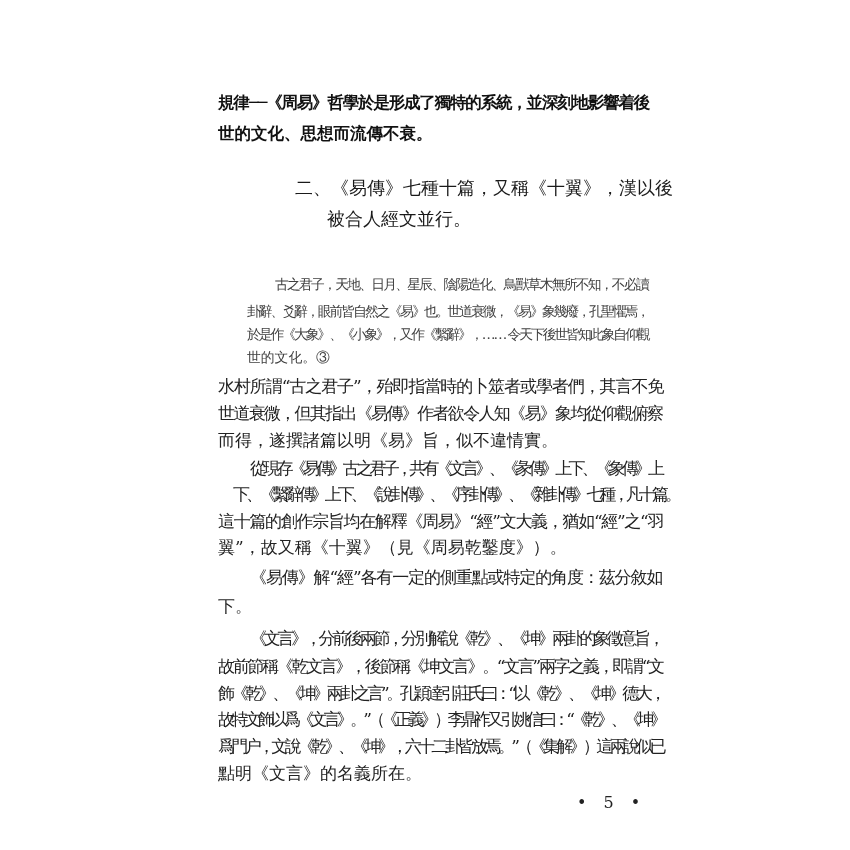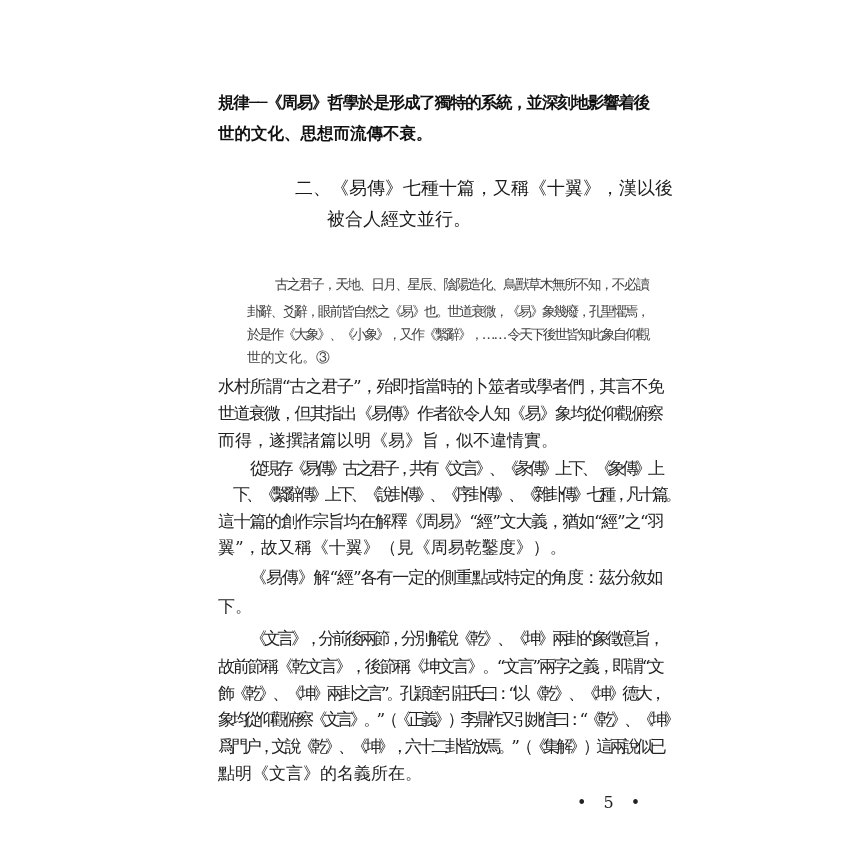--- a/index.html
+++ b/index.html
@@ -90,20 +90,20 @@
 
   <div>
     <div class="line body-text" style="left: 250px; top: 566px; letter-spacing: -1.11538px;">《易傳》解“經”各有一定的側重點或特定的角度：茲分敘如</div>
     <div class="line body-text" style="left:218px; top:595px;">下。</div>
   </div>
 
   <div>
     <div class="line body-text" style="left: 250px; top: 627px; letter-spacing: -3.27586px;">《文言》，分前後兩節，分別解說《乾》、《坤》兩卦的象徵意旨，</div>
     <div class="line body-text" style="left: 218px; top: 655px; letter-spacing: -2.32258px;">故前節稱《乾文言》，後節稱《坤文言》。“文言”兩字之義，即謂“文</div>
     <div class="line body-text" style="left: 218px; top: 682px; letter-spacing: -3.42424px;">飾《乾》、《坤》兩卦之言”。孔穎達引莊氏曰：“以《乾》、《坤》德大，</div>
-    <div class="line body-text" style="left: 218px; top: 708px; letter-spacing: -3.79412px;">象均從仰觀俯察《文言》。”（《正義》）李鼎祚又引姚信曰：“《乾》、《坤》</div>
+    <div class="line body-text" style="left: 218px; top: 708px; letter-spacing: -3.79412px;">故特文飾以爲《文言》。”（《正義》）李鼎祚又引姚信曰：“《乾》、《坤》</div>
     <div class="line body-text" style="left: 218px; top: 735px; letter-spacing: -3.66667px;">爲門户，文說《乾》、《坤》，六十二卦皆放焉。”（《集解》）這兩說似已</div>
     <div class="line body-text" style="left:218px; top:762px;">點明《文言》的名義所在。</div>
   </div>
 
   <div class="line page-number" style="left:577px; top:793px;">• 5 •</div>
 
 </div>
 
 </body></html>

